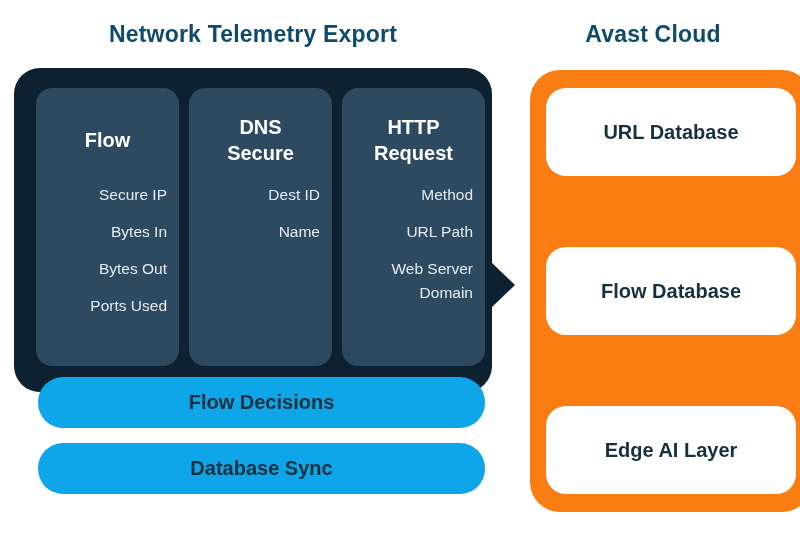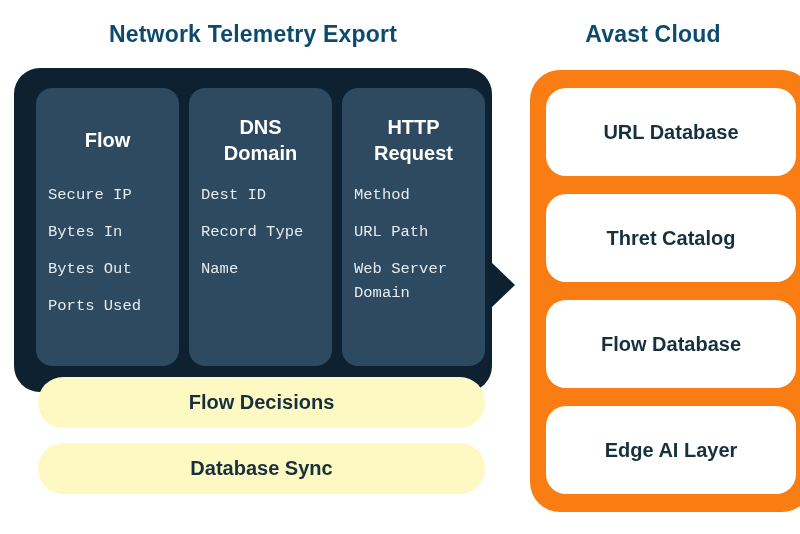--- a/index.html
+++ b/index.html
@@ -44,30 +44,29 @@
   }
   .col-title {
     margin-top: 22px; min-height: 60px;
     display: flex; align-items: center; justify-content: center;
     text-align: center;
     font-size: 20px; font-weight: bold; color: #ffffff;
     line-height: 1.3; white-space: pre-line;
   }
   .col-items { margin-top: 10px; }
   .col-item {
-    text-align: left;
+    text-align: right;
     font-size: 15.5px; color: #e6ebee;
     line-height: 1.55; margin: 13px 0;
     padding: 0 12px;
-    font-family: Liberation Mono, monospace;
   }
   .bar {
     position: absolute; left: 24px;
     width: 447px; height: 51px;
-    background: #fef9c3; border-radius: 25px;
+    background: #0ea5e9; border-radius: 25px;
     display: flex; align-items: center; justify-content: center;
     font-size: 20px; font-weight: bold; color: #16303e;
   }
   .bar-1 { top: 309px; }
   .bar-2 { top: 375px; }
 
   
   .panel-orange {
     position: absolute; left: 530px; top: 70px;
     width: 282px; height: 442px;
@@ -99,42 +98,40 @@
         <div class="col-title">Flow</div>
         <div class="col-items">
             <div class="col-item">Secure IP</div>
             <div class="col-item">Bytes In</div>
             <div class="col-item">Bytes Out</div>
             <div class="col-item">Ports Used</div>
           </div>
       </div>
       <div class="col">
         <div class="col-title">DNS
-Domain</div>
+Secure</div>
         <div class="col-items">
             <div class="col-item">Dest ID</div>
-            <div class="col-item">Record Type</div>
             <div class="col-item">Name</div>
           </div>
       </div>
       <div class="col">
         <div class="col-title">HTTP
 Request</div>
         <div class="col-items">
             <div class="col-item">Method</div>
             <div class="col-item">URL Path</div>
             <div class="col-item">Web Server Domain</div>
           </div>
       </div>
     </div>
 
     <div class="bar bar-1">Flow Decisions</div>
     <div class="bar bar-2">Database Sync</div>
   </div>
 
   <div class="panel-orange">
       <div class="cloud-box">URL Database</div>
-      <div class="cloud-box">Thret Catalog</div>
       <div class="cloud-box">Flow Database</div>
       <div class="cloud-box">Edge AI Layer</div>
     </div>
 
 </div>
 
 </body></html>

